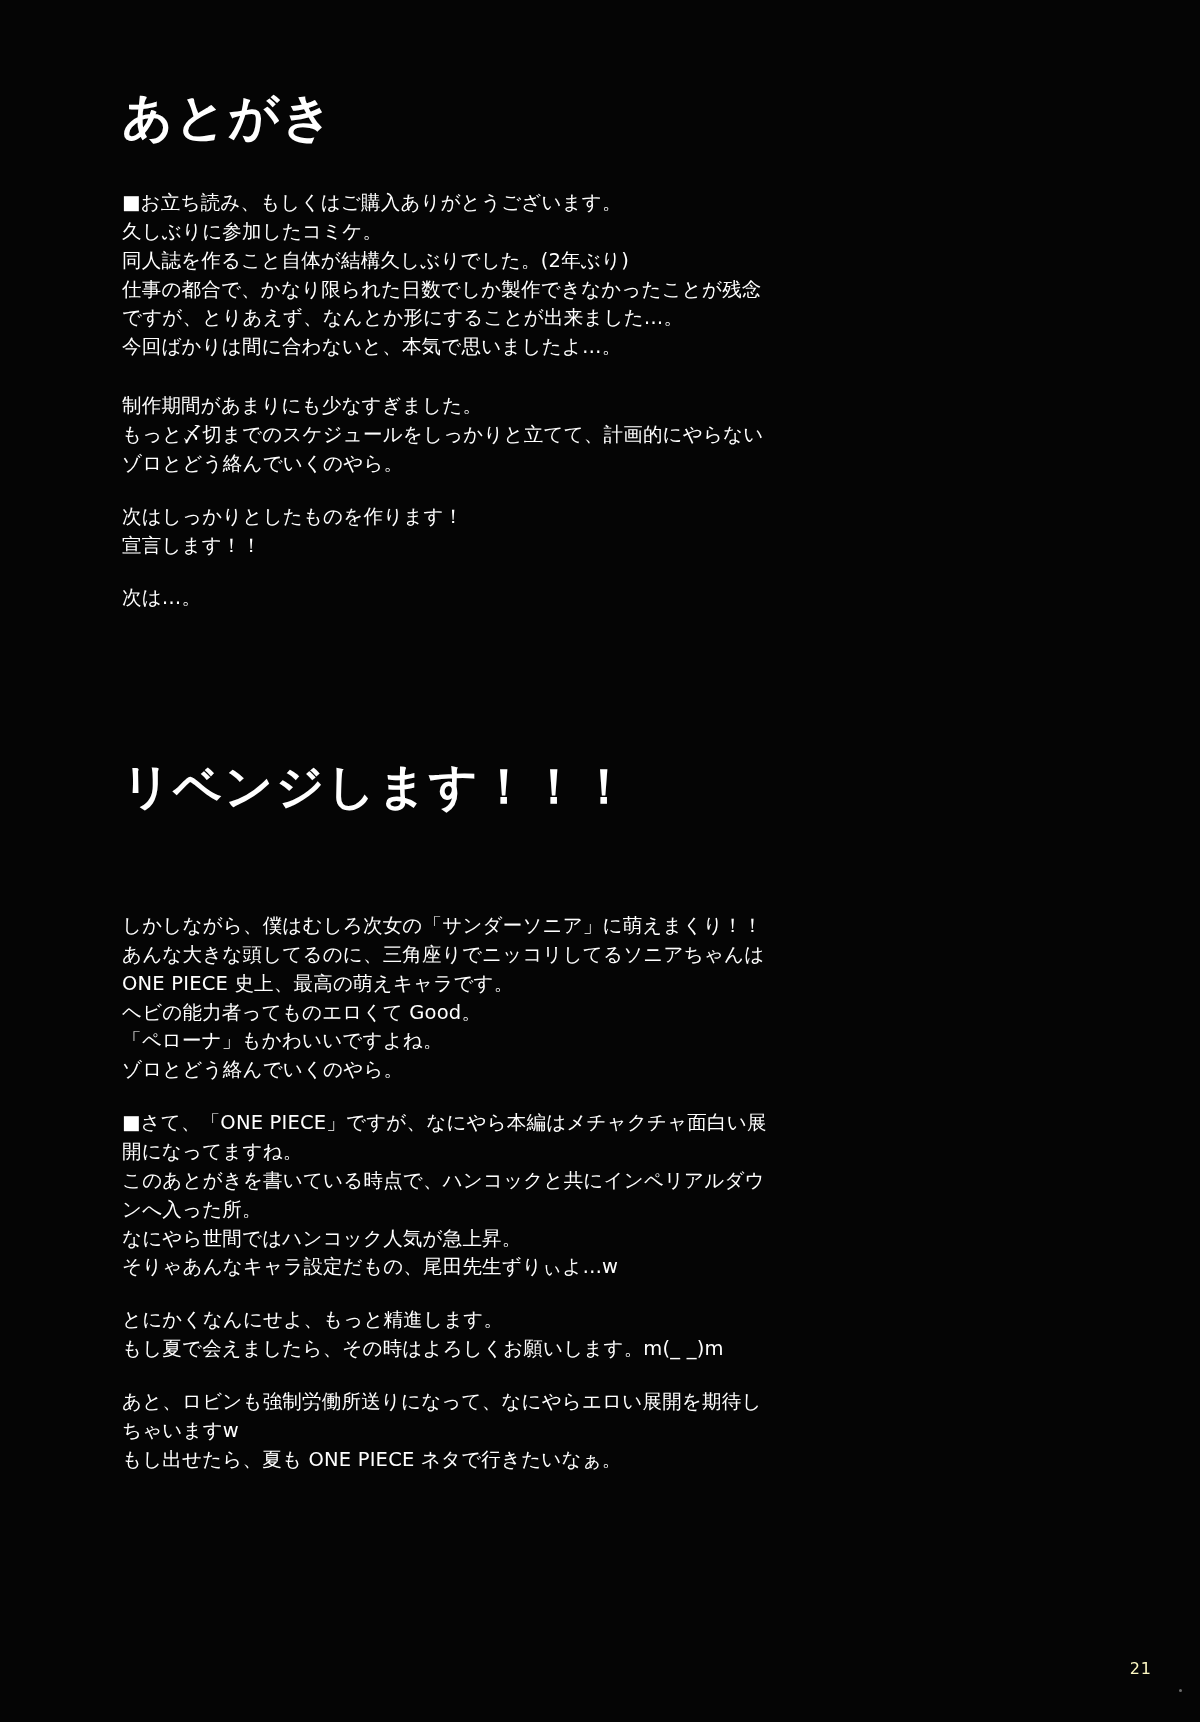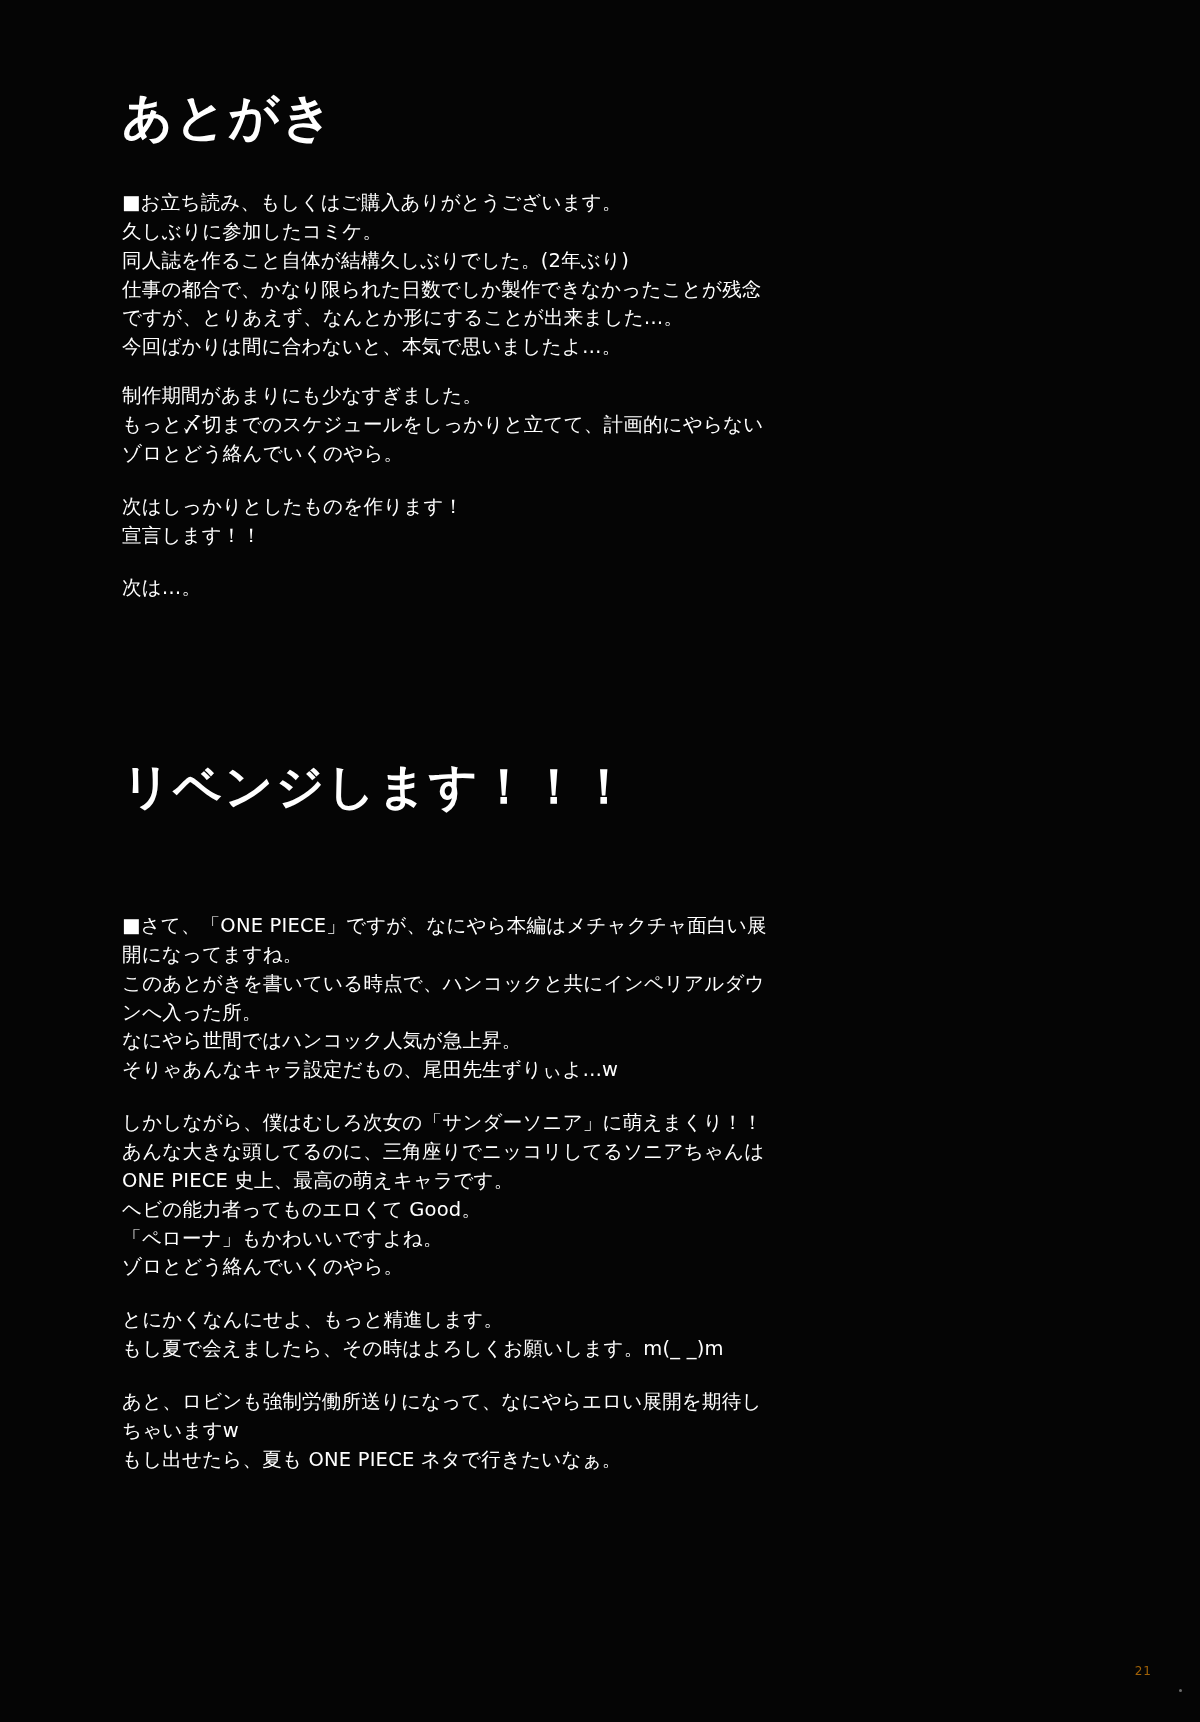--- a/index.html
+++ b/index.html
@@ -34,21 +34,21 @@
     line-height: 1.1;
   }
   .para {
     font-size: 19.5px;
     line-height: 1.48;
     margin: 0 0 24px 0;
     letter-spacing: 0.2px;
     white-space: pre-wrap;
   }
   .para:last-child { margin-bottom: 0; }
-  .block-1 { margin-bottom: 20px; }
+  .block-1 { margin-bottom: 30px; }
   .revenge {
     position: absolute;
     left: 122px;
     top: 760px;
     font-size: 48px;
     font-weight: bold;
     letter-spacing: 2px;
     line-height: 1.1;
     margin: 0;
     text-align: right;
@@ -56,22 +56,22 @@
   .section-2 {
     position: absolute;
     left: 122px;
     top: 912px;
     width: 760px;
   }
   .page-number {
     position: absolute;
     right: 48px;
     bottom: 44px;
-    font-size: 12px;
-    color: #a16207;
+    font-size: 16px;
+    color: #fef9c3;
     letter-spacing: 1px;
   }
   .corner-mark {
     position: absolute;
     right: 18px;
     bottom: 30px;
     width: 3px;
     height: 3px;
     background: #6d6d6d;
     border-radius: 50%;
@@ -94,32 +94,32 @@
 もっと〆切までのスケジュールをしっかりと立てて、計画的にやらない
 ゾロとどう絡んでいくのやら。</p>
     <p class="para">次はしっかりとしたものを作ります！
 宣言します！！</p>
     <p class="para">次は…。</p>
   </div>
 
   <h2 class="revenge">リベンジします！！！</h2>
 
   <div class="section-2">
+    <p class="para">しかしながら、僕はむしろ次女の「サンダーソニア」に萌えまくり！！
+あんな大きな頭してるのに、三角座りでニッコリしてるソニアちゃんは
+ONE PIECE 史上、最高の萌えキャラです。
+ヘビの能力者ってものエロくて Good。
+「ペローナ」もかわいいですよね。
+ゾロとどう絡んでいくのやら。</p>
     <p class="para">■さて、「ONE PIECE」ですが、なにやら本編はメチャクチャ面白い展
 開になってますね。
 このあとがきを書いている時点で、ハンコックと共にインペリアルダウ
 ンへ入った所。
 なにやら世間ではハンコック人気が急上昇。
 そりゃあんなキャラ設定だもの、尾田先生ずりぃよ…w</p>
-    <p class="para">しかしながら、僕はむしろ次女の「サンダーソニア」に萌えまくり！！
-あんな大きな頭してるのに、三角座りでニッコリしてるソニアちゃんは
-ONE PIECE 史上、最高の萌えキャラです。
-ヘビの能力者ってものエロくて Good。
-「ペローナ」もかわいいですよね。
-ゾロとどう絡んでいくのやら。</p>
     <p class="para">とにかくなんにせよ、もっと精進します。
 もし夏で会えましたら、その時はよろしくお願いします。m(_ _)m</p>
     <p class="para">あと、ロビンも強制労働所送りになって、なにやらエロい展開を期待し
 ちゃいますw
 もし出せたら、夏も ONE PIECE ネタで行きたいなぁ。</p>
   </div>
 
   <div class="page-number">21</div>
   <div class="corner-mark"></div>
 

